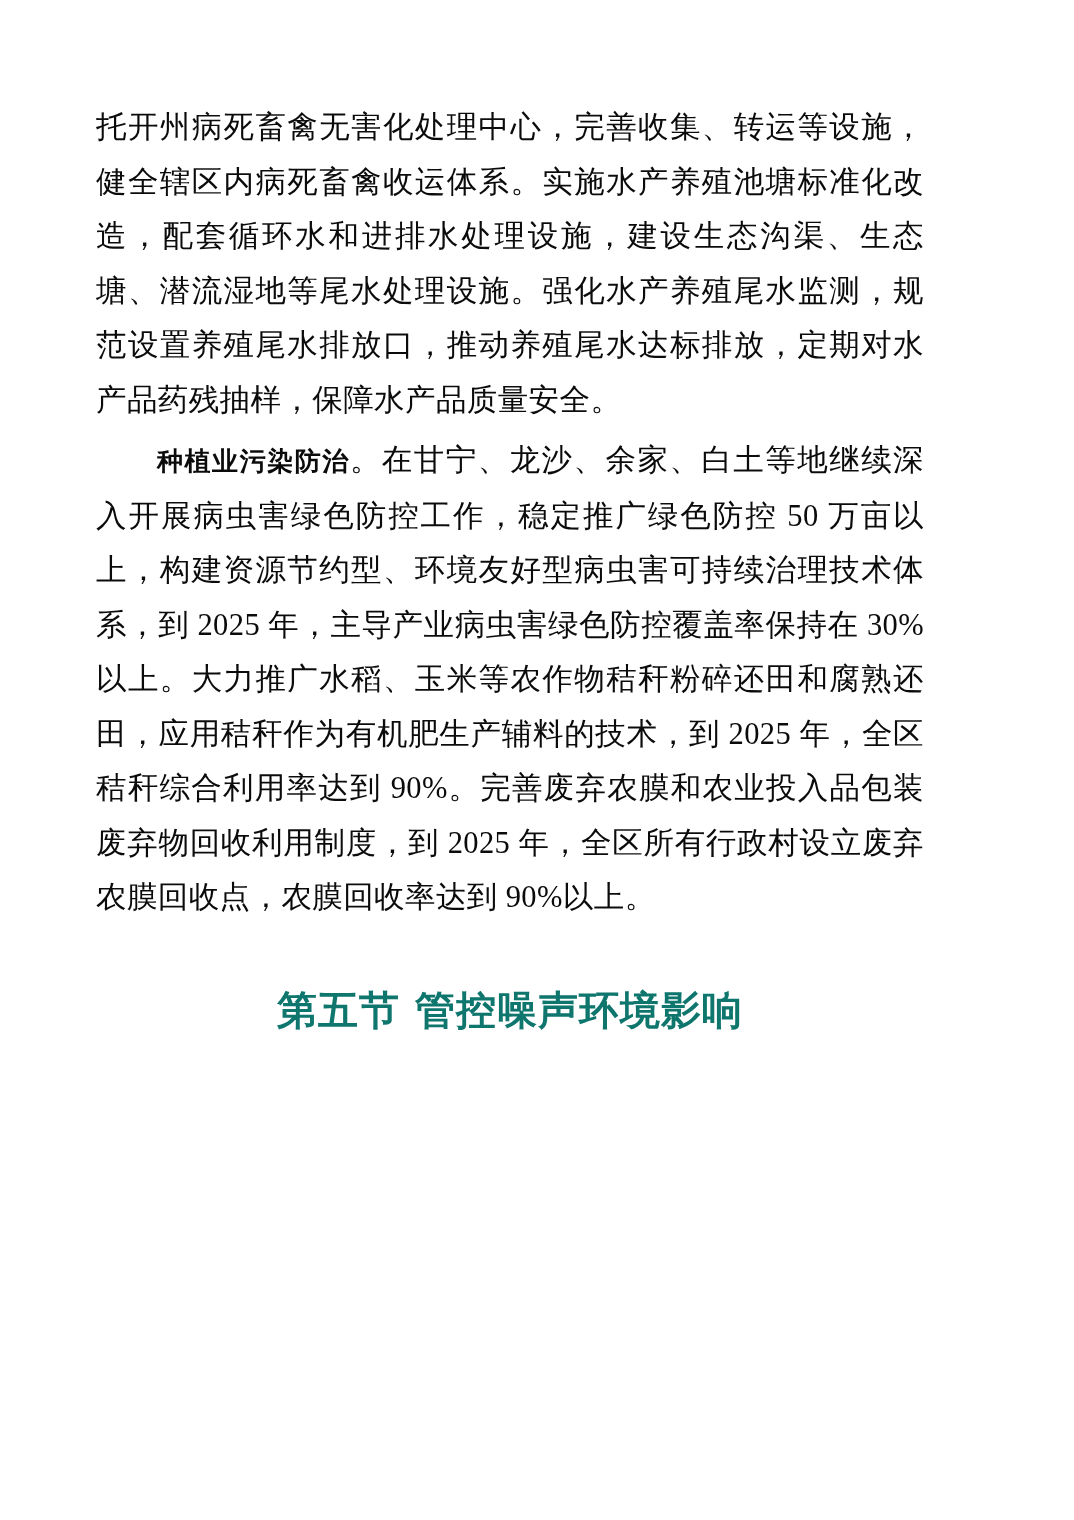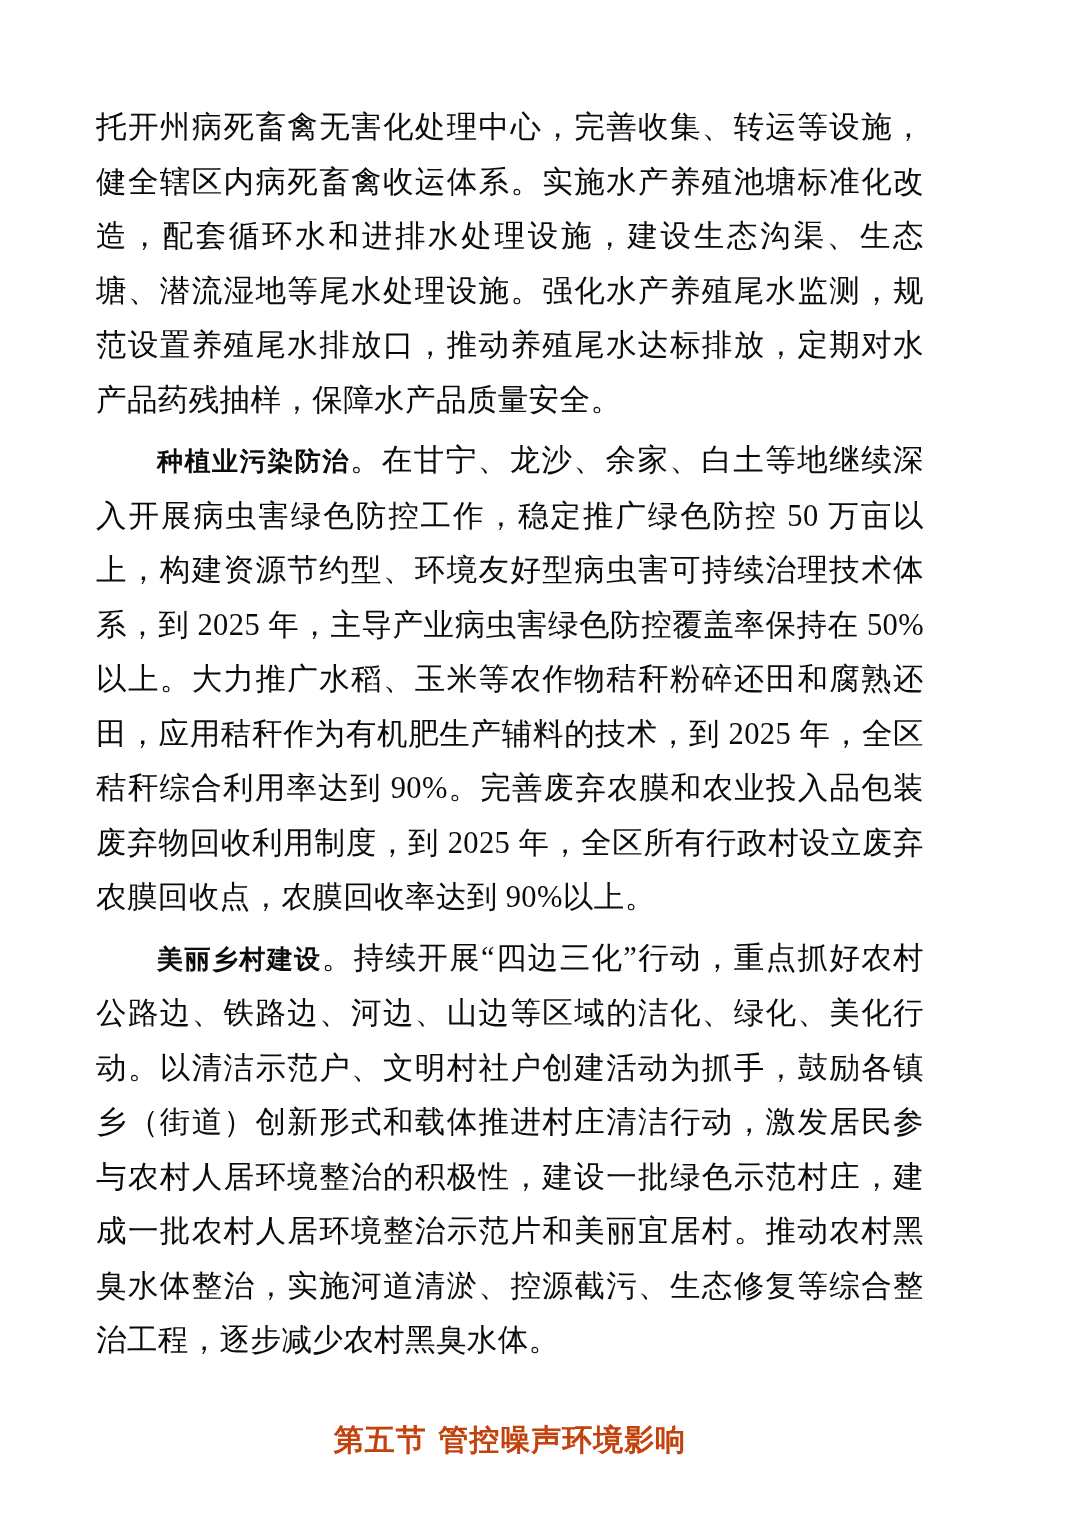--- a/index.html
+++ b/index.html
@@ -38,22 +38,22 @@
   }
   .lead {
     font-family: "DejaVu Sans", "Liberation Sans", sans-serif;
     font-weight: bold;
     font-size: 26px;
     letter-spacing: 0.5px;
   }
   .section-heading {
     font-family: "DejaVu Sans", "Liberation Sans", sans-serif;
     font-weight: bold;
-    font-size: 30px;
-    color: #c2410c;
+    font-size: 40px;
+    color: #0f766e;
     text-align: center;
     margin-top: 52px;
     letter-spacing: 1px;
   }
   .page-number {
     position: absolute;
     left: 0;
     right: 0;
     top: 1395px;
     text-align: center;
@@ -70,27 +70,24 @@
 
   <div class="content">
 
     <p class="para">
       <span>托开州病死畜禽无害化处理中心，完善收集、转运等设施，健全辖区内病死畜禽收运体系。实施水产养殖池塘标准化改造，配套循环水和进排水处理设施，建设生态沟渠、生态塘、潜流湿地等尾水处理设施。强化水产养殖尾水监测，规范设置养殖尾水排放口，推动养殖尾水达标排放，定期对水产品药残抽样，保障水产品质量安全。</span>
     </p>
 
     <div class="spacer-sm"></div>
 
     <p class="para indent">
-      <span class="lead">种植业污染防治</span><span>。在甘宁、龙沙、余家、白土等地继续深入开展病虫害绿色防控工作，稳定推广绿色防控 50 万亩以上，构建资源节约型、环境友好型病虫害可持续治理技术体系，到 2025 年，主导产业病虫害绿色防控覆盖率保持在 50%以上。大力推广水稻、玉米等农作物秸秆粉碎还田和腐熟还田，应用秸秆作为有机肥生产辅料的技术，到 2025 年，全区秸秆综合利用率达到 90%。完善废弃农膜和农业投入品包装废弃物回收利用制度，到 2025 年，全区所有行政村设立废弃农膜回收点，农膜回收率达到 90%以上。</span>
+      <span class="lead">种植业污染防治</span><span>。在甘宁、龙沙、余家、白土等地继续深入开展病虫害绿色防控工作，稳定推广绿色防控 50 万亩以上，构建资源节约型、环境友好型病虫害可持续治理技术体系，到 2025 年，主导产业病虫害绿色防控覆盖率保持在 30%以上。大力推广水稻、玉米等农作物秸秆粉碎还田和腐熟还田，应用秸秆作为有机肥生产辅料的技术，到 2025 年，全区秸秆综合利用率达到 90%。完善废弃农膜和农业投入品包装废弃物回收利用制度，到 2025 年，全区所有行政村设立废弃农膜回收点，农膜回收率达到 90%以上。</span>
     </p>
 
     <div class="spacer-sm"></div>
 
-    <p class="para indent">
-      <span class="lead">美丽乡村建设</span><span>。持续开展“四边三化”行动，重点抓好农村公路边、铁路边、河边、山边等区域的洁化、绿化、美化行动。以清洁示范户、文明村社户创建活动为抓手，鼓励各镇乡（街道）创新形式和载体推进村庄清洁行动，激发居民参与农村人居环境整治的积极性，建设一批绿色示范村庄，建成一批农村人居环境整治示范片和美丽宜居村。推动农村黑臭水体整治，实施河道清淤、控源截污、生态修复等综合整治工程，逐步减少农村黑臭水体。</span>
-    </p>
 
     <div class="section-heading">第五节  管控噪声环境影响</div>
 
   </div>
 
 
 </div>
 
 </body></html>

